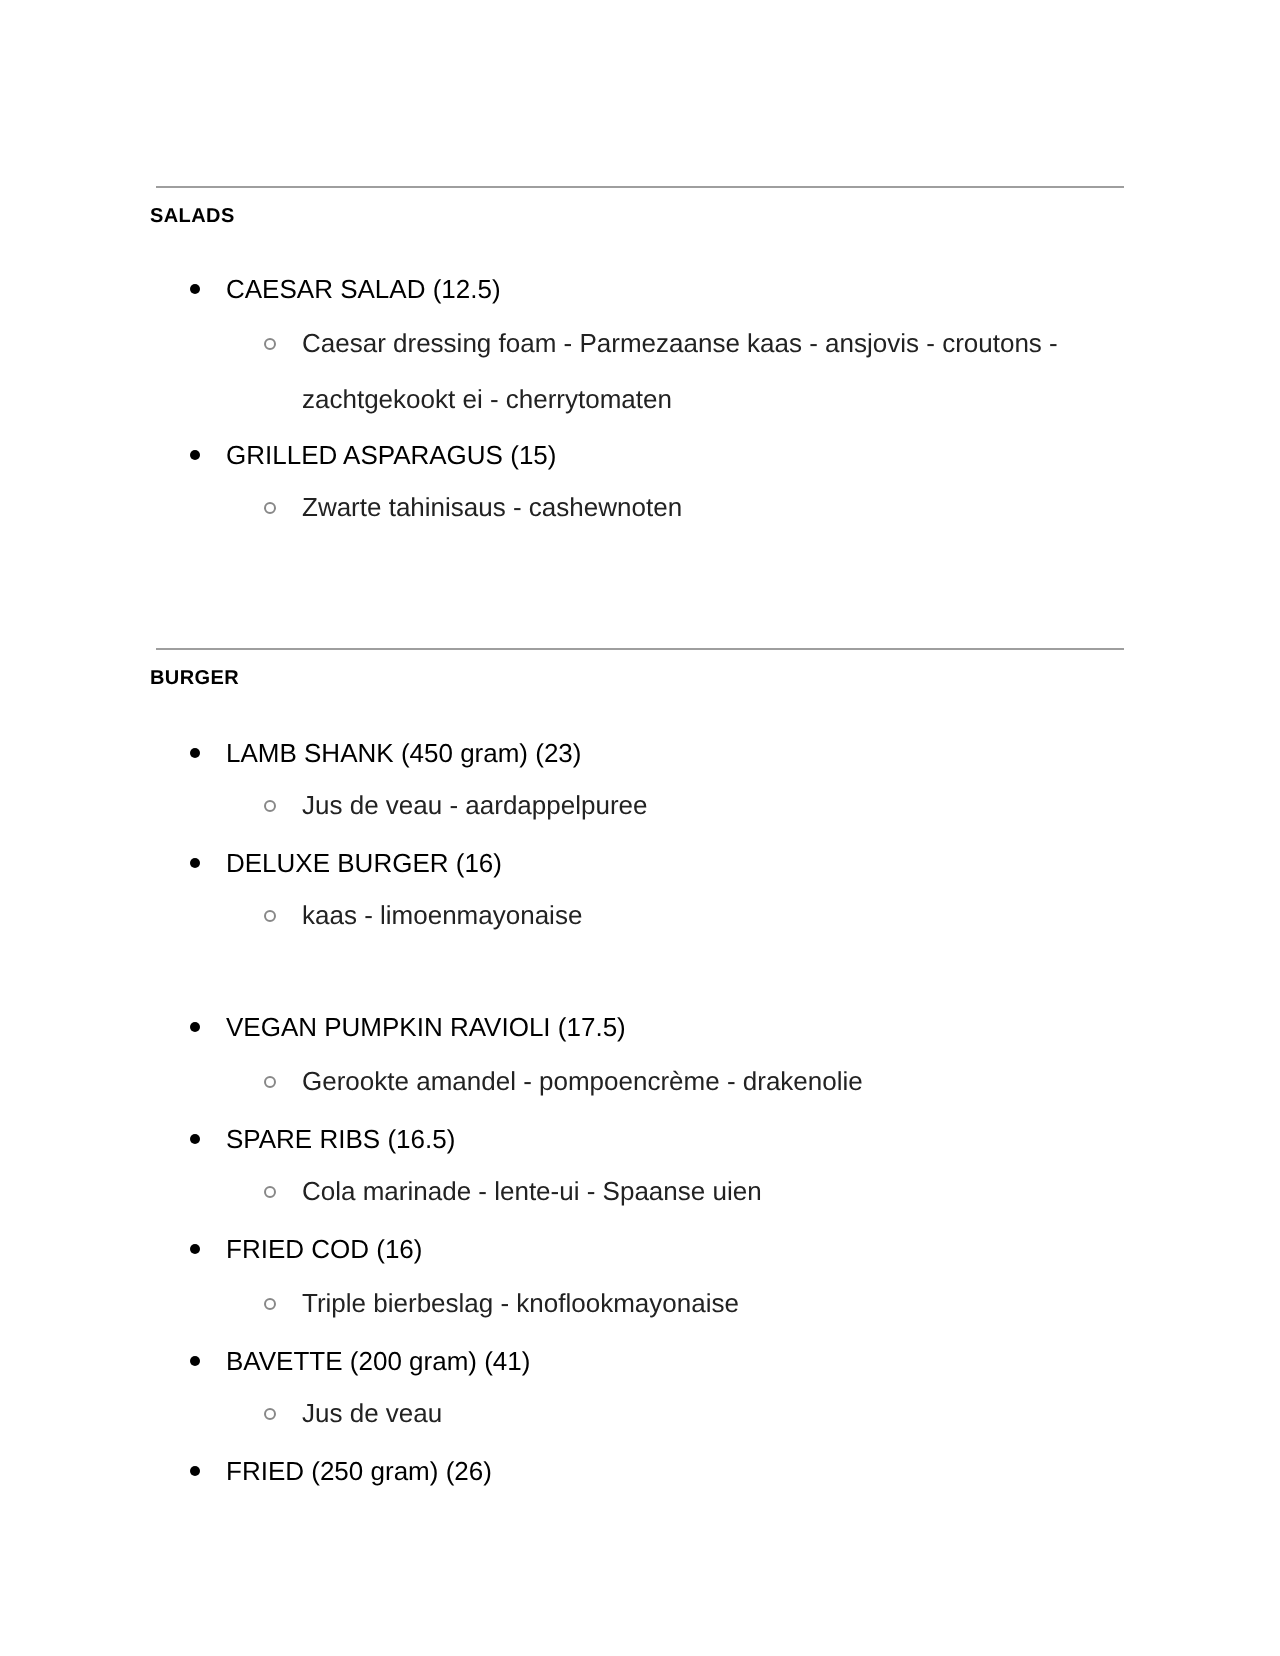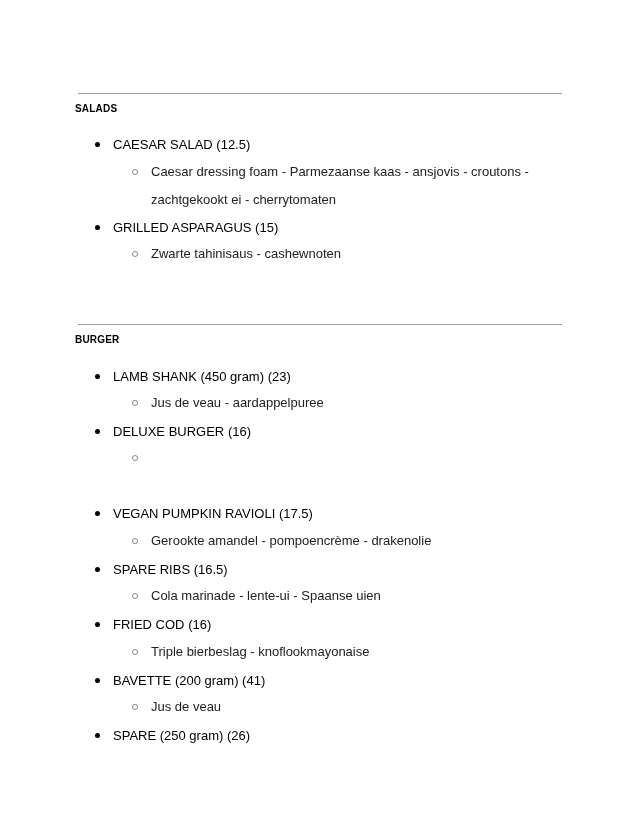--- a/index.html
+++ b/index.html
@@ -47,20 +47,21 @@
 <div class="sub" style="top:389px">
   <span class="circle"></span>
   <span class="text">Jus de veau - aardappelpuree</span>
 </div>
 
 <div class="item" style="top:424px">
   <span class="bullet"></span><span class="name">DELUXE BURGER</span> <span class="meta">(16)</span>
 </div>
 <div class="sub" style="top:444px; width:440px">
   <span class="circle"></span>
+  <span class="text">kaas - limoenmayonaise</span>
 </div>
 
 <div class="item" style="top:506px">
   <span class="bullet"></span><span class="name">VEGAN PUMPKIN RAVIOLI</span> <span class="meta">(17.5)</span>
 </div>
 <div class="sub" style="top:527px">
   <span class="circle"></span>
   <span class="text">Gerookte amandel - pompoencrème - drakenolie</span>
 </div>
 
@@ -82,14 +83,14 @@
 
 <div class="item" style="top:673px">
   <span class="bullet"></span><span class="name">BAVETTE</span> <span class="meta">(200 gram) (41)</span>
 </div>
 <div class="sub" style="top:693px">
   <span class="circle"></span>
   <span class="text">Jus de veau</span>
 </div>
 
 <div class="item" style="top:728px">
-  <span class="bullet"></span><span class="name">SPARE</span> <span class="meta">(250 gram) (26)</span>
+  <span class="bullet"></span><span class="name">FRIED</span> <span class="meta">(250 gram) (26)</span>
 </div>
 
 </body></html>

